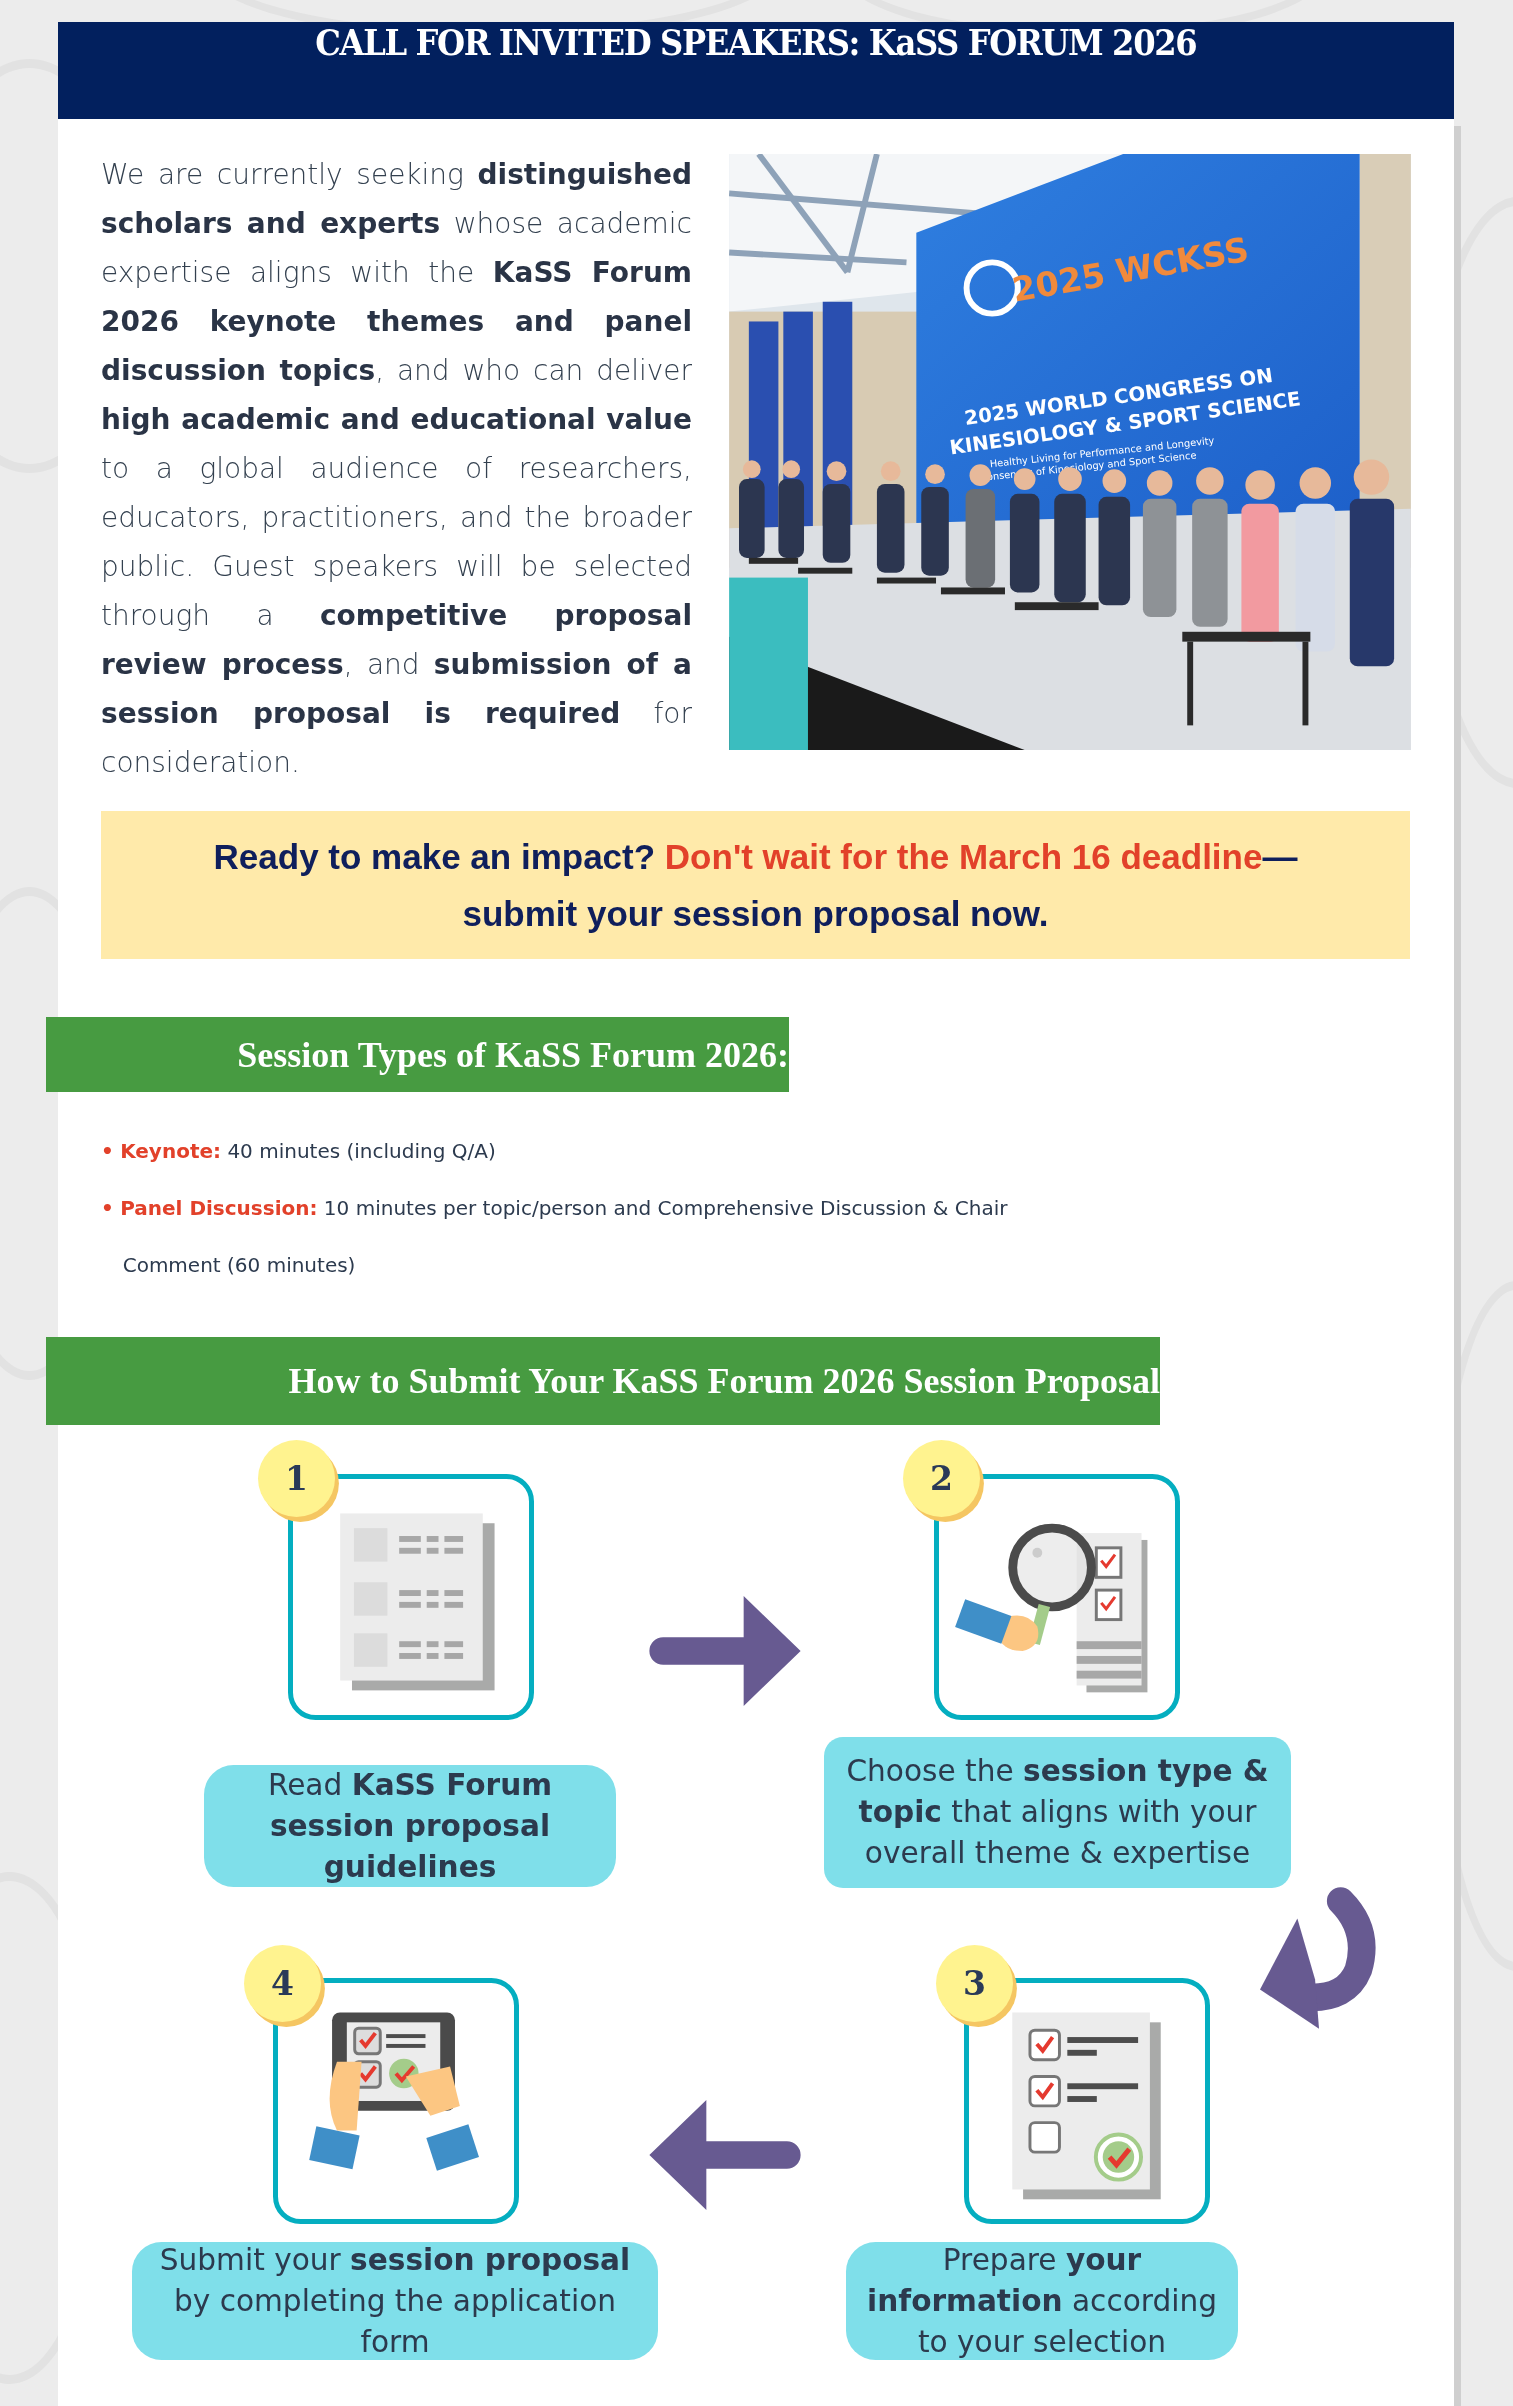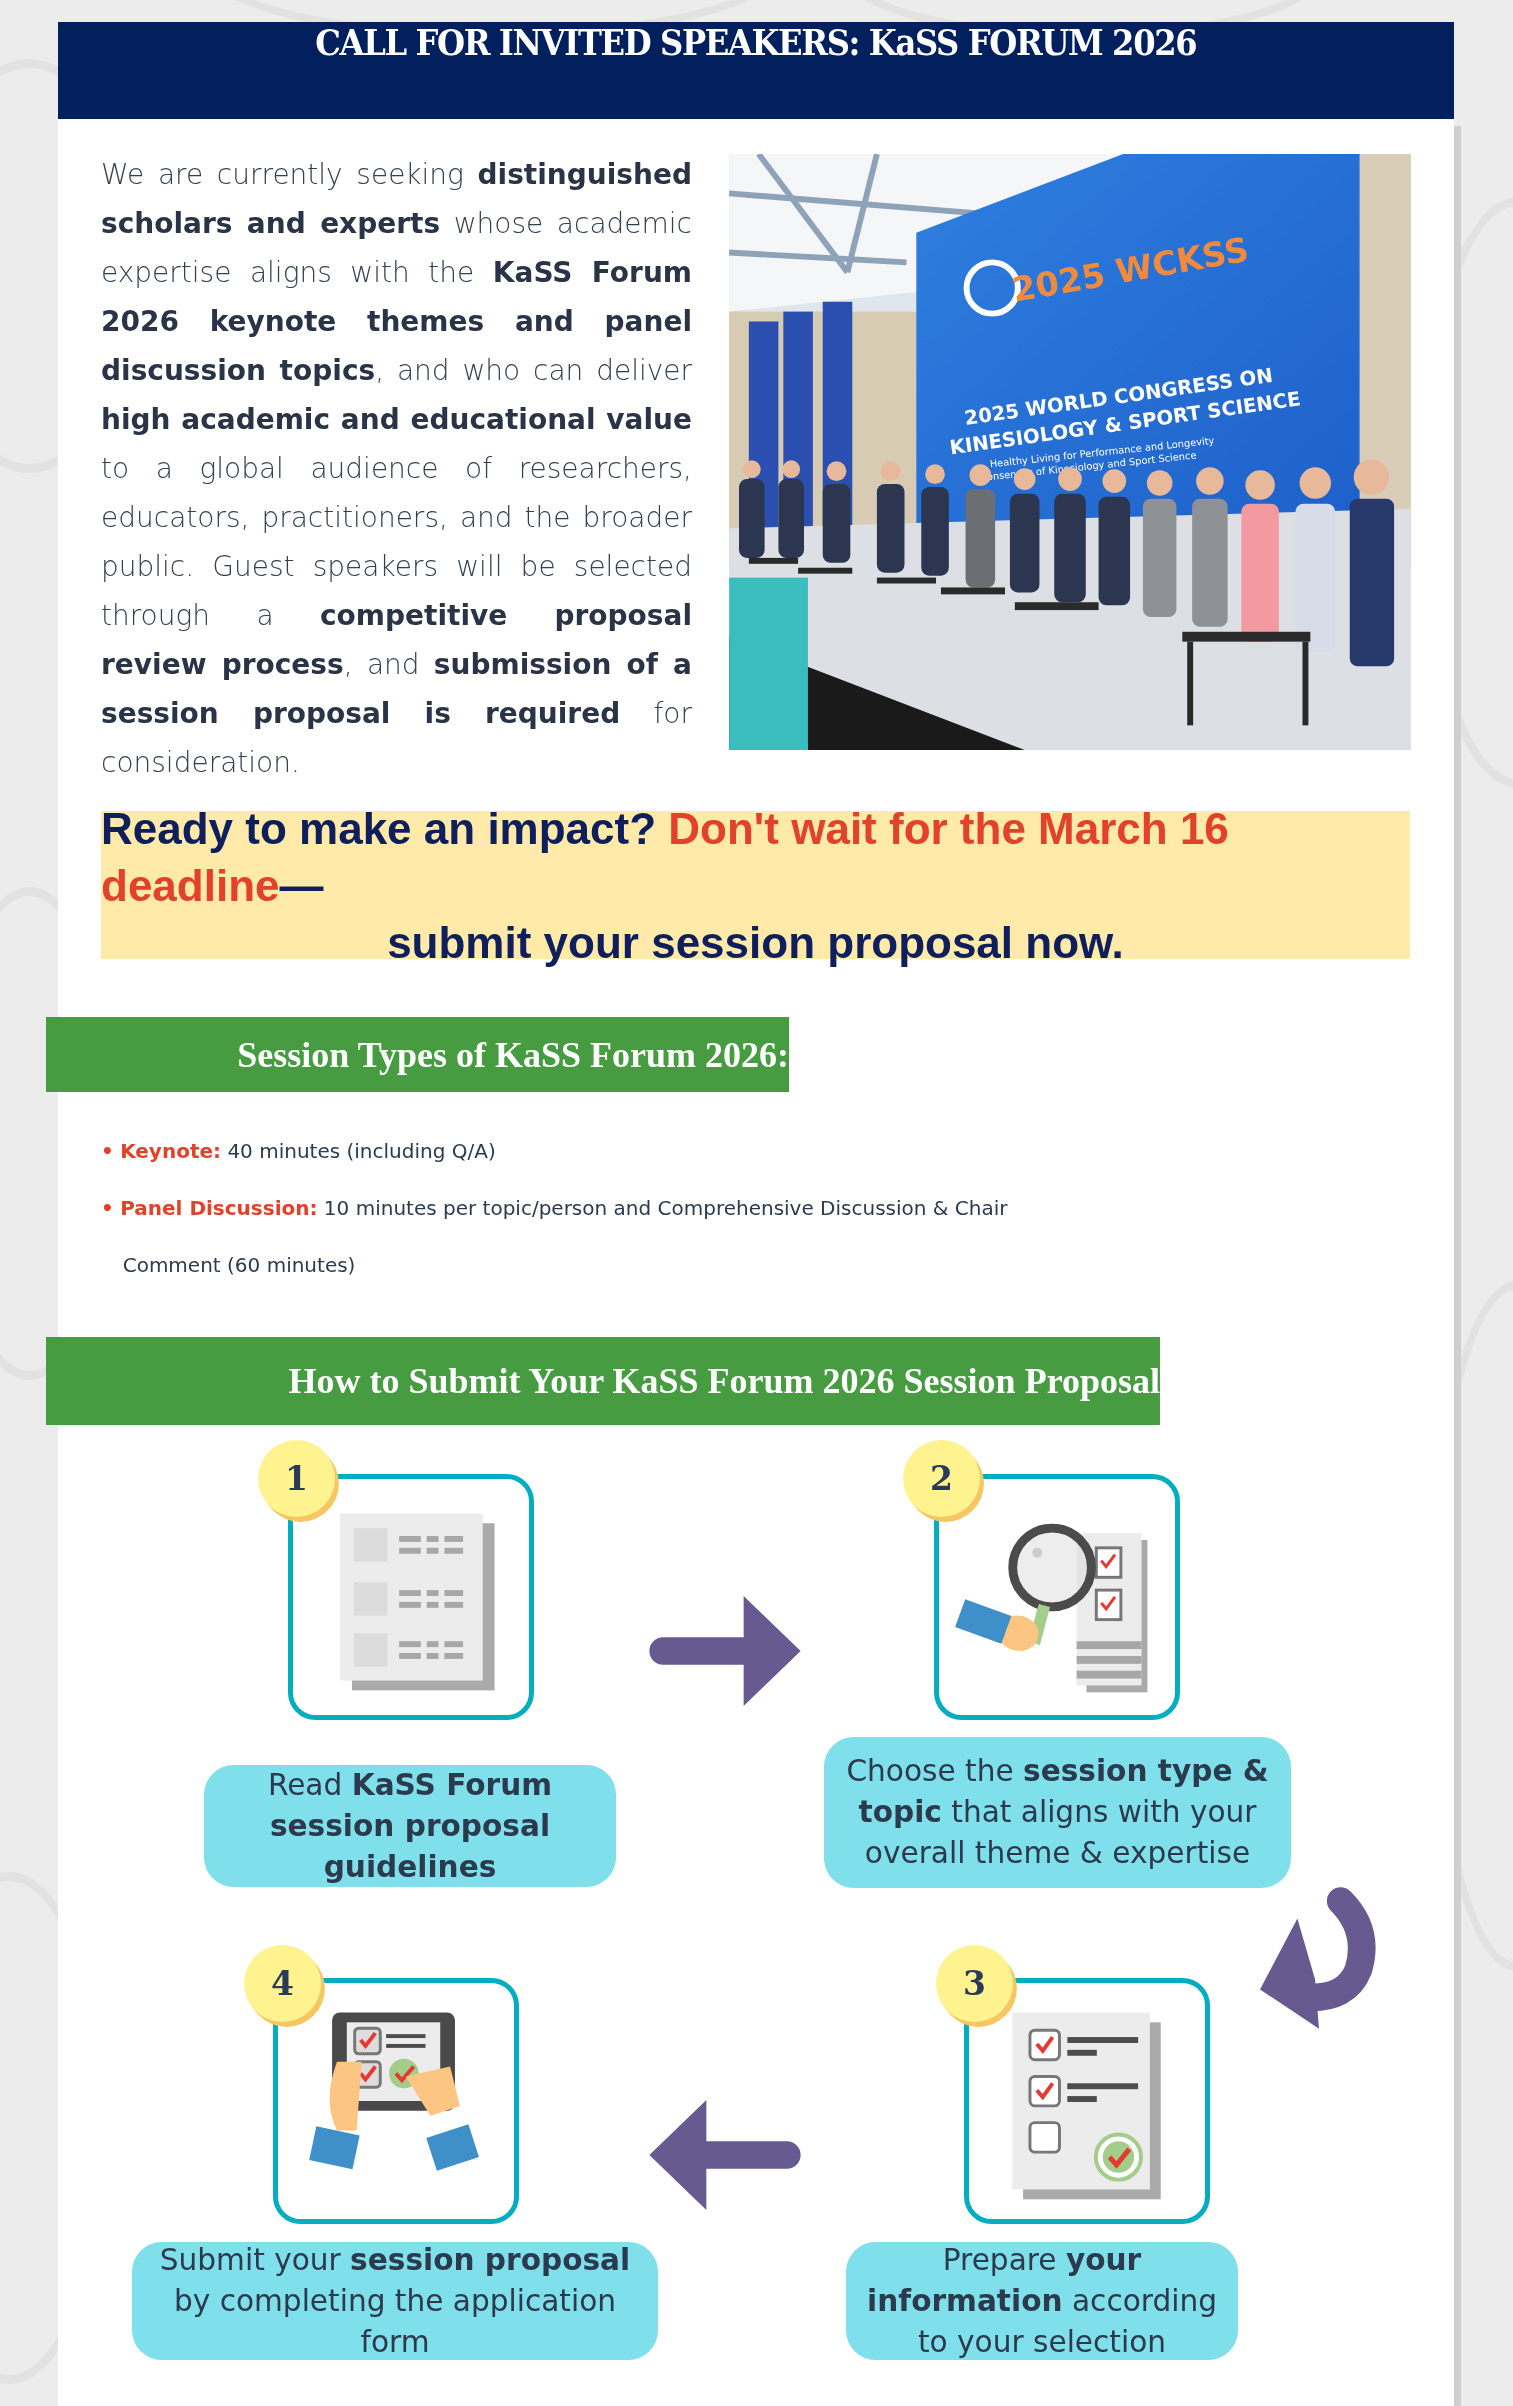--- a/index.html
+++ b/index.html
@@ -33,21 +33,21 @@
     font-weight: 300;
   }
   .intro b { font-weight: bold; color: #2a3446; }
   .photo {
     position: absolute; left: 729px; top: 154px; width: 682px; height: 596px;
     overflow: hidden; background: #e9eef2;
   }
   .cta {
     position: absolute; left: 101px; top: 811px; width: 1309px; height: 148px;
     background: #ffeaaa; display: flex; flex-direction: column; align-items: center; justify-content: center;
-    font-family: "Liberation Sans", sans-serif; font-weight: bold; font-size: 44px; line-height: 57px;
+    font-family: "Liberation Sans", sans-serif; font-weight: bold; font-size: 35px; line-height: 57px;
     color: #0f1f5c;
   }
   .cta .red { color: #e2412a; }
   .section-header {
     position: absolute; left: 46px; background: #479b41; color: #fff;
     font-family: "Liberation Serif", serif; font-weight: bold; font-size: 36px;
     display: flex; align-items: center; padding-left: 19px; justify-content: flex-end;
   }
   .sess-list { position: absolute; left: 101px; top: 1123px; width: 1310px; font-size: 20px; line-height: 57px; color: #2c3a4e; }
   .sess-list .bullet { color: #e2412a; font-weight: bold; }
@@ -255,21 +255,21 @@
         <rect x="140" y="195" width="66" height="8"></rect>
       </g>
     <circle cx="115" cy="90" r="40" fill="#dcdcdc" fill-opacity="0.5" stroke="#4b4b4b" stroke-width="9"></circle>
     <circle cx="100" cy="75" r="5" fill="#ccc"></circle>
     <rect x="96" y="128" width="12" height="40" fill="#a4cc8a" transform="rotate(15 102 148)"></rect>
     <path d="M70 140 q20 -5 30 10 q5 20 -15 25 q-20 0 -25 -15 z" fill="#fcc682"></path>
     <rect x="20" y="130" width="50" height="30" fill="#3f8fc8" transform="rotate(20 45 145)"></rect>
   </svg>
 </div>
 <div class="step-num" style="left:903px;top:1440px;">2</div>
-<div class="caption" style="left:824px;top:1737px;width:467px;height:151px;">
+<div class="caption" style="left:824px;top:1737px;width:467px;height:151px;border-radius:19px;">
   <div><span>Choose the </span><b>session type &amp; topic</b><span> that aligns with your overall theme &amp; expertise</span></div>
 </div>
 
 <svg class="arrow" style="left:1260px;top:1881px;" width="120" height="148" viewBox="0 0 122 150">
   <path d="M82 20 Q112 50 100 90 Q88 120 48 118" stroke="#675a91" stroke-width="28" fill="none" stroke-linecap="round"></path>
   <polygon points="38,38 0,110 60,150 56,100" fill="#675a91"></polygon>
 </svg>
 
 <div class="step-box" style="left:964px;top:1978px;">
   <svg width="234" height="234" viewBox="0 0 238 238">

